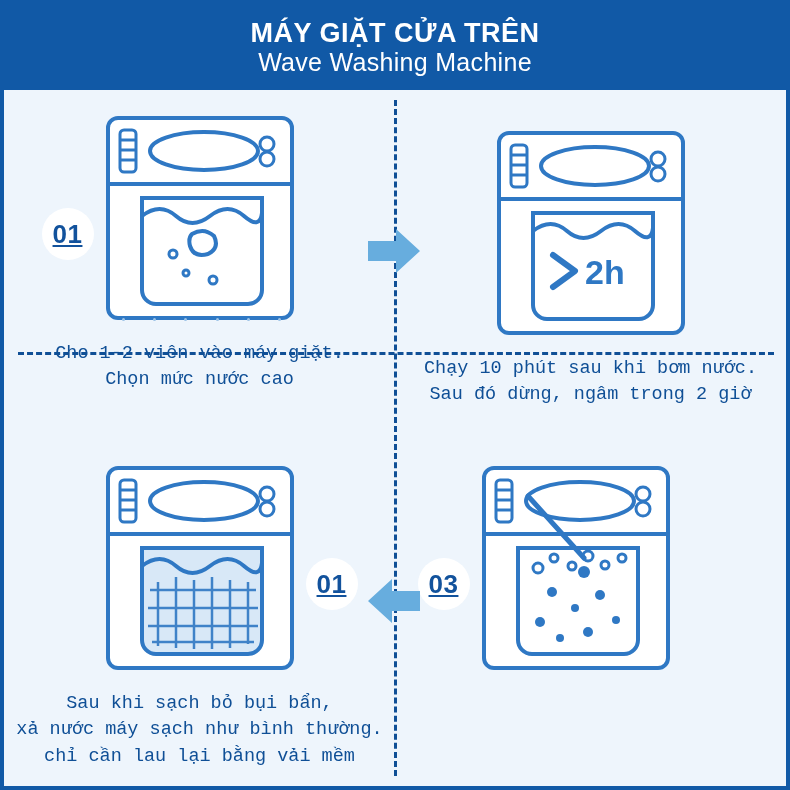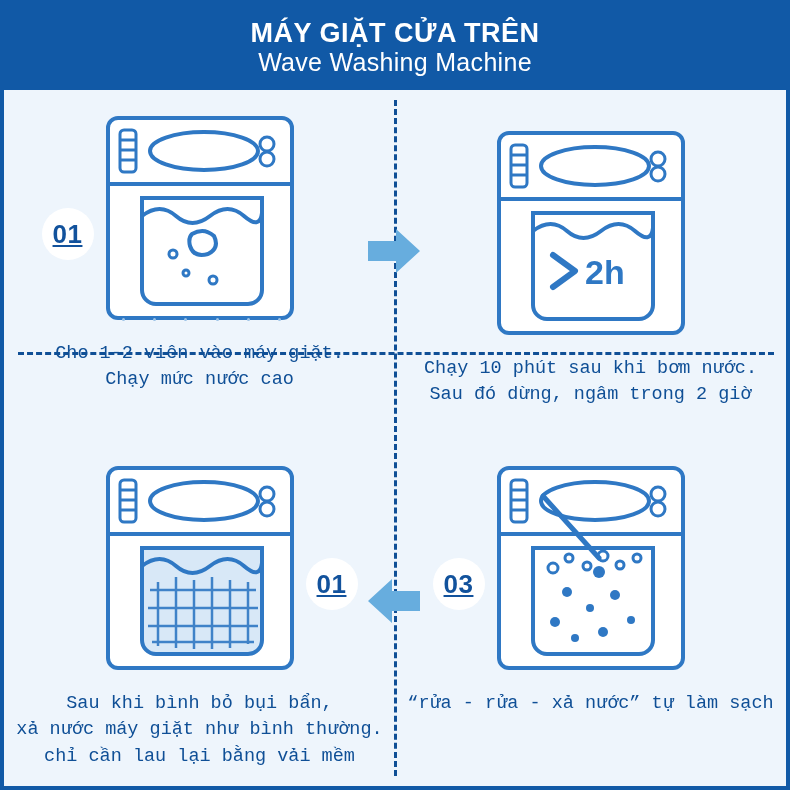--- a/index.html
+++ b/index.html
@@ -60,21 +60,21 @@
   .cell {
     position: absolute;
     width: 391px;
     box-sizing: border-box;
     display: flex;
     flex-direction: column;
     align-items: center;
   }
   .cell-1 { left: 0;   top: 6px; }
   .cell-2 { left: 391px; top: 21px; }
-  .cell-3 { left: 391px; top: 356px; }
+  .cell-3 { left: 376px; top: 356px; }
   .cell-4 { left: 0;   top: 356px; }
 
   
   .sep-v {
     position: absolute;
     left: 390px;
     top: 10px;
     width: 0;
     height: 676px;
     border-left: 3px dashed #0f4f96;
@@ -191,21 +191,21 @@
             <span></span>
             <span></span>
             <span></span>
             <span></span>
             <span></span>
         </div>
         <div class="badge">01</div>
       </div>
       <div class="caption">
         <div>Cho 1-2 viên vào máy giặt.</div>
-        <div>Chạy mức nước cao</div>
+        <div>Chọn mức nước cao</div>
       </div>
     </div>
 
     <div class="cell cell-2">
       <div class="illus">
         <svg width="200" height="215" viewBox="0 0 200 215">
           <rect x="8" y="6" width="184" height="200" rx="10" ry="10" fill="#ffffff" stroke="#2f78c4" stroke-width="4"></rect>
           <line x1="8" y1="72" x2="192" y2="72" stroke="#2f78c4" stroke-width="4"></line>
           <rect x="20" y="18" width="16" height="42" rx="4" fill="none" stroke="#2f78c4" stroke-width="3"></rect>
           <line x1="20" y1="28" x2="36" y2="28" stroke="#2f78c4" stroke-width="3"></line>
@@ -251,21 +251,20 @@
           <circle cx="124" cy="133" r="5" fill="#2f78c4"></circle>
           <circle cx="99" cy="146" r="4" fill="#2f78c4"></circle>
           <circle cx="64" cy="160" r="5" fill="#2f78c4"></circle>
           <circle cx="140" cy="158" r="4" fill="#2f78c4"></circle>
           <circle cx="112" cy="170" r="5" fill="#2f78c4"></circle>
           <circle cx="84" cy="176" r="4" fill="#2f78c4"></circle>
         </svg>
         <div class="badge">03</div>
       </div>
       <div class="caption">
-        <div>“rửa - rửa - xả nước” tự làm sạch</div>
       </div>
     </div>
 
     <div class="cell cell-4">
       <div class="illus">
         <svg width="200" height="215" viewBox="0 0 200 215">
           <rect x="8" y="6" width="184" height="200" rx="10" ry="10" fill="#ffffff" stroke="#2f78c4" stroke-width="4"></rect>
           <line x1="8" y1="72" x2="192" y2="72" stroke="#2f78c4" stroke-width="4"></line>
           <rect x="20" y="18" width="16" height="42" rx="4" fill="none" stroke="#2f78c4" stroke-width="3"></rect>
           <line x1="20" y1="28" x2="36" y2="28" stroke="#2f78c4" stroke-width="3"></line>
@@ -285,22 +284,22 @@
             <line x1="148" y1="120" x2="148" y2="182"></line>
             <line x1="50" y1="128" x2="156" y2="128"></line>
             <line x1="48" y1="146" x2="158" y2="146"></line>
             <line x1="48" y1="164" x2="158" y2="164"></line>
             <line x1="52" y1="180" x2="154" y2="180"></line>
           </g>
         </svg>
         <div class="badge right">01</div>
       </div>
       <div class="caption">
-        <div>Sau khi bình bỏ bụi bẩn,</div>
-        <div>xả nước máy giặt như bình thường.</div>
+        <div>Sau khi sạch bỏ bụi bẩn,</div>
+        <div>xả nước máy sạch như bình thường.</div>
         <div>chỉ cần lau lại bằng vải mềm</div>
       </div>
     </div>
 
     <div class="arrow arrow-right">
       <svg width="56" height="46" viewBox="0 0 56 46">
         <path d="M2 13 h28 v-12 l24 22 l-24 22 v-12 h-28 z" fill="#67adde"></path>
       </svg>
     </div>
     <div class="arrow arrow-left">

